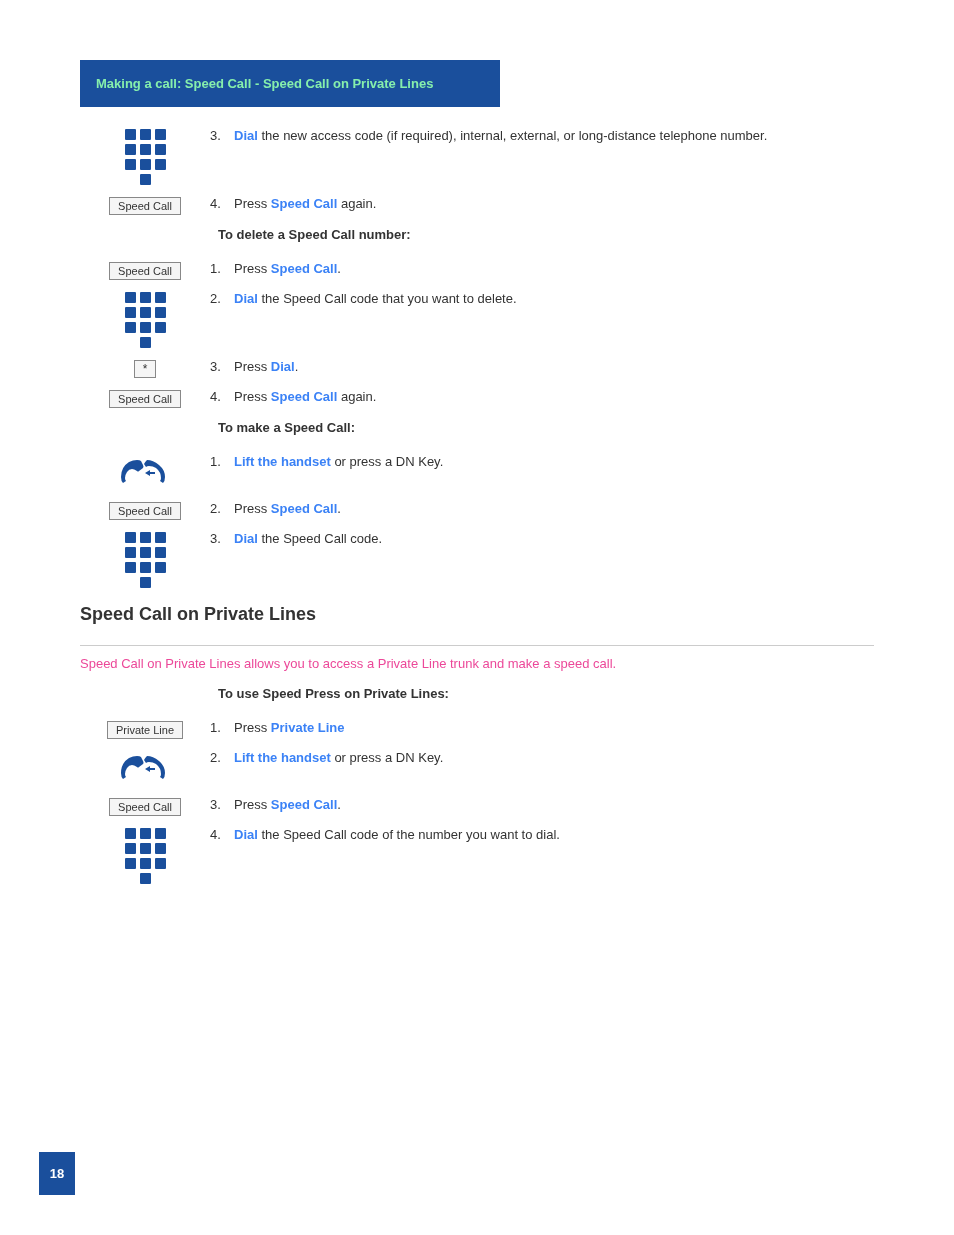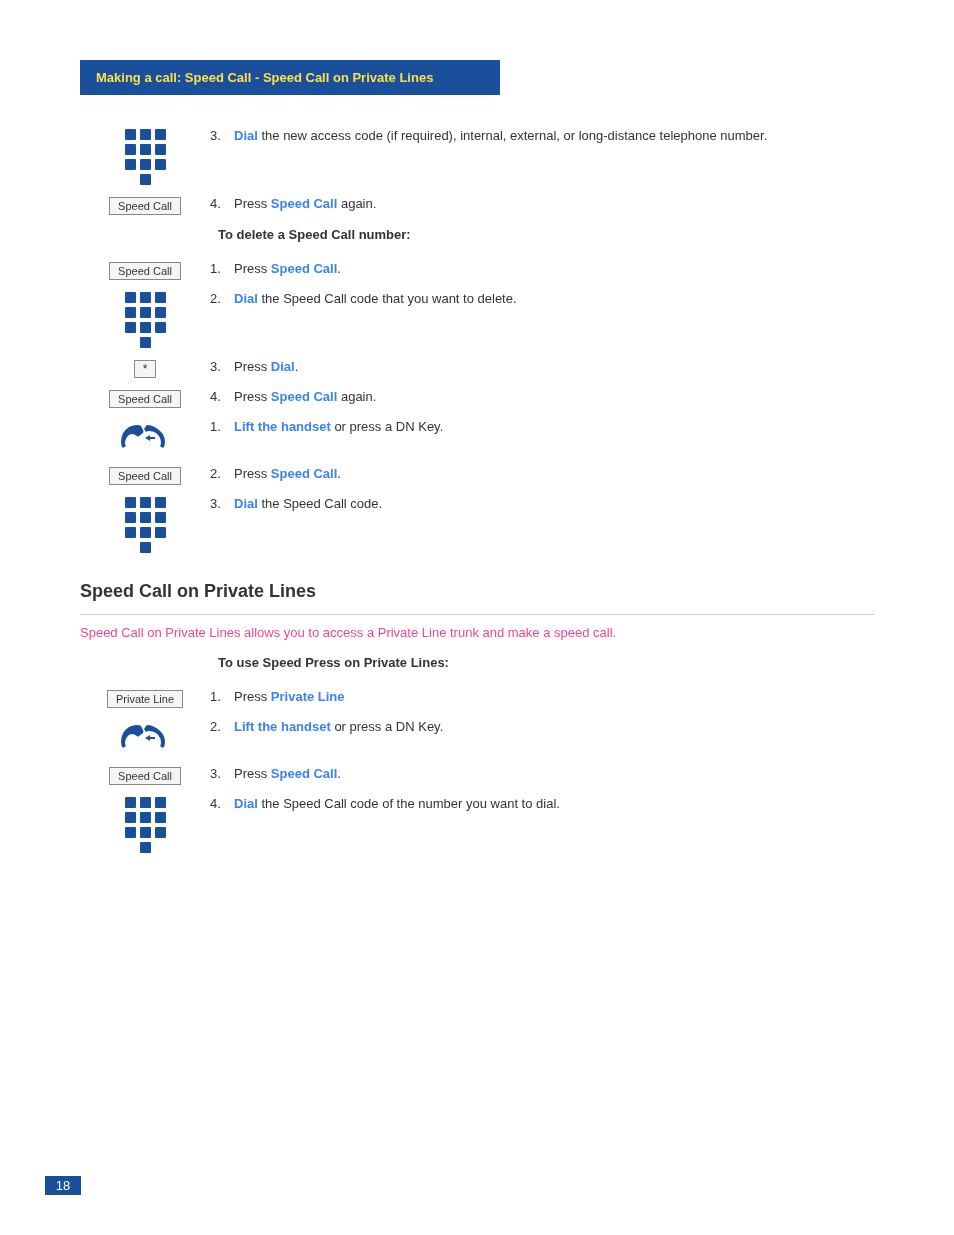--- a/index.html
+++ b/index.html
@@ -16,25 +16,25 @@
       width: 954px;
       min-height: 1235px;
       background: #fff;
       padding: 60px 80px 60px 80px;
       position: relative;
     }
 
     
     .header-banner {
       background: #1a4f9c;
-      color: #fde047;
+      color: #86efac;
       font-weight: bold;
       font-size: 13px;
-      padding: 10px 16px;
-      margin-bottom: 32px;
+      padding: 16px 16px;
+      margin-bottom: 20px;
       display: inline-block;
       min-width: 420px;
     }
 
     
     .instruction-row {
       display: flex;
       flex-direction: row;
       align-items: flex-start;
       margin-bottom: 10px;
@@ -109,48 +109,48 @@
       font-size: 13px;
       font-weight: bold;
       color: #333;
       margin-left: 8px;
       margin-bottom: 8px;
       margin-top: 2px;
     }
 
     
     .section-heading {
-      margin-top: 28px;
+      margin-top: 16px;
       margin-bottom: 8px;
       border-bottom: 1px solid #ccc;
-      padding-bottom: 12px;
+      padding-bottom: 20px;
     }
     .section-heading h2 {
       font-size: 18px;
       font-weight: bold;
       color: #333;
     }
 
     .section-desc {
       font-size: 13px;
       color: #ec4899;
       line-height: 1.5;
       margin-bottom: 10px;
     }
 
     
     .page-number {
       position: absolute;
       bottom: 40px;
-      left: 45px;
+      left: 39px;
       background: #1a4f9c;
       color: #fff;
-      font-weight: normal;
-      font-size: 13px;
-      padding: 2px 10px;
+      font-weight: bold;
+      font-size: 13px;
+      padding: 14px 10px;
       min-width: 36px;
       text-align: center;
     }
 
     
     .keypad-wrap {
       display: flex;
       flex-direction: column;
       align-items: center;
     }
@@ -313,20 +313,26 @@
     </div>
     <div class="step-col">
       <span class="step-num">4.</span>
       <span class="step-text">
         Press <span class="blue-bold">Speed Call</span> again.
       </span>
     </div>
   </div>
 
   
+  <div class="instruction-row">
+    <div class="icon-col"></div>
+    <div class="step-col">
+      <span class="section-label">To make a Speed Call:</span>
+    </div>
+  </div>
 
   
   <div class="instruction-row">
     <div class="icon-col">
       <svg class="handset-svg" viewBox="0 0 60 35">
         <path d="M8,28 Q6,26 6,22 Q6,12 14,7 Q18,5 22,5 Q25,5 26,6 L28,10 Q29,12 28,13 L24,16 Q23,17 22,16 Q19,14 17,14 Q14,14 12,17 Q10,20 10,23 Q10,25 11,26 L8,28 Z" fill="#1a4f9c"></path>
         <path d="M32,5 Q38,5 44,10 Q50,15 50,22 Q50,26 48,28 L45,26 Q46,25 46,23 Q46,17 41,13 Q38,11 34,11 Q32,11 31,12 L29,9 Q30,7 32,5 Z" fill="#1a4f9c"></path>
 
         <path d="M30,18 L35,15 L35,17 L40,17 L40,19 L35,19 L35,21 Z" fill="#1a4f9c"></path>
       </svg>

